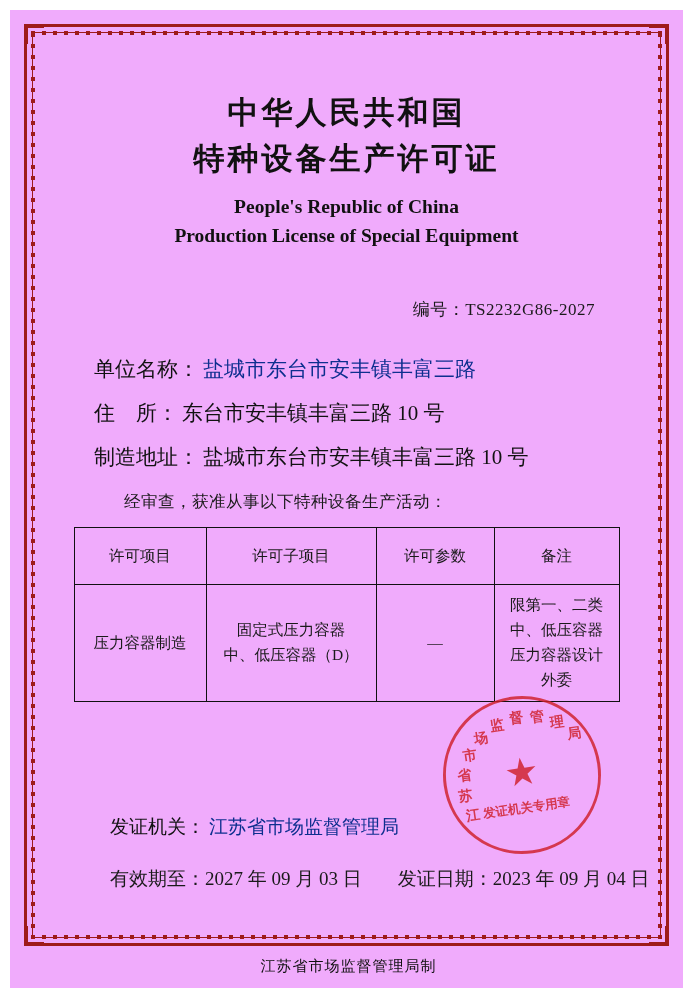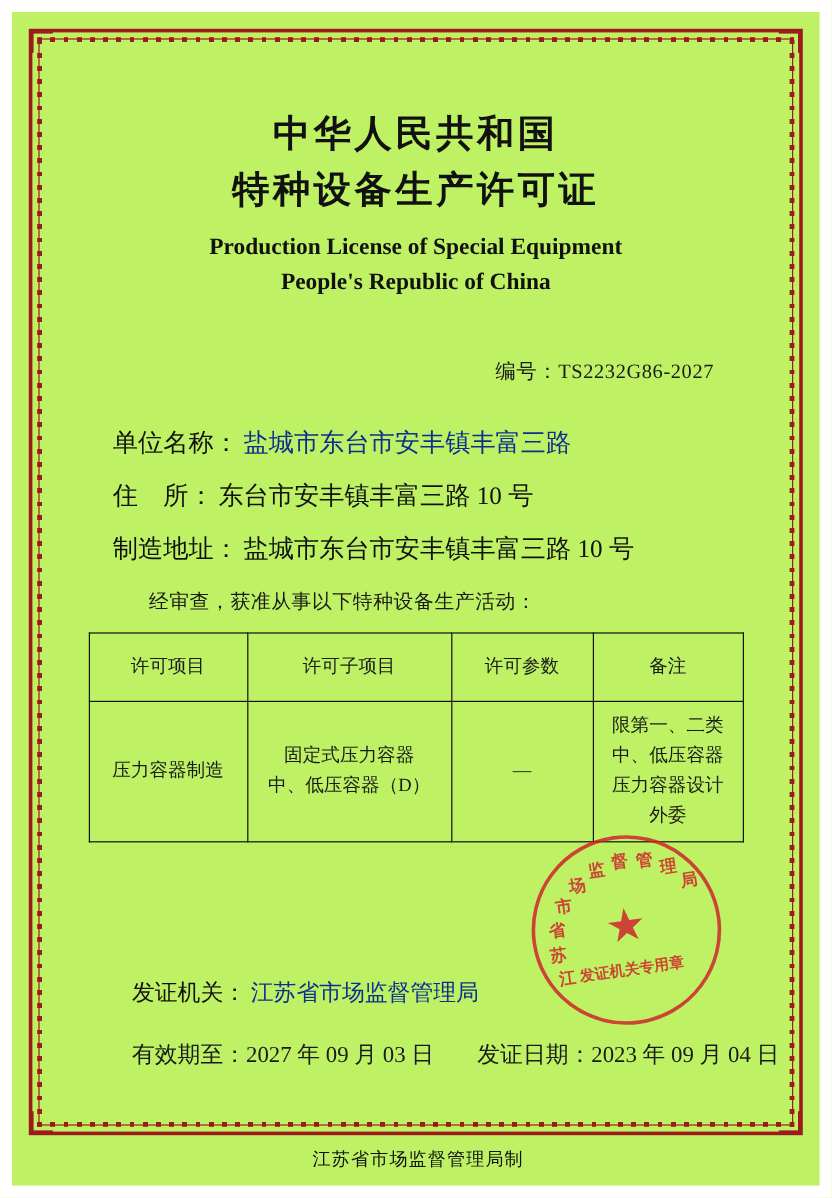--- a/index.html
+++ b/index.html
@@ -15,21 +15,21 @@
     position: relative;
     overflow: hidden;
   }
 
   .certificate {
     position: absolute;
     left: 10px;
     top: 10px;
     width: 673px;
     height: 978px;
-    background: #bef264;
+    background: #f0abfc;
     box-sizing: border-box;
   }
 
   
   .frame-outer {
     position: absolute;
     left: 14px;
     top: 14px;
     right: 14px;
     bottom: 42px;
@@ -260,22 +260,22 @@
   <div class="corner br"></div>
 
   <div class="content">
 
     <div class="title-cn">
       <div class="line1">中华人民共和国</div>
       <div class="line2">特种设备生产许可证</div>
     </div>
 
     <div class="title-en">
+      <div>People's Republic of China</div>
       <div>Production License of Special Equipment</div>
-      <div>People's Republic of China</div>
     </div>
 
     <div class="serial">
       <span>编号：</span><span class="value">TS2232G86-2027</span>
     </div>
 
     <div class="fields">
       <div class="field-row">
         <span class="field-label">单位名称：</span>
         <span class="field-value">盐城市东台市安丰镇丰富三路</span>

